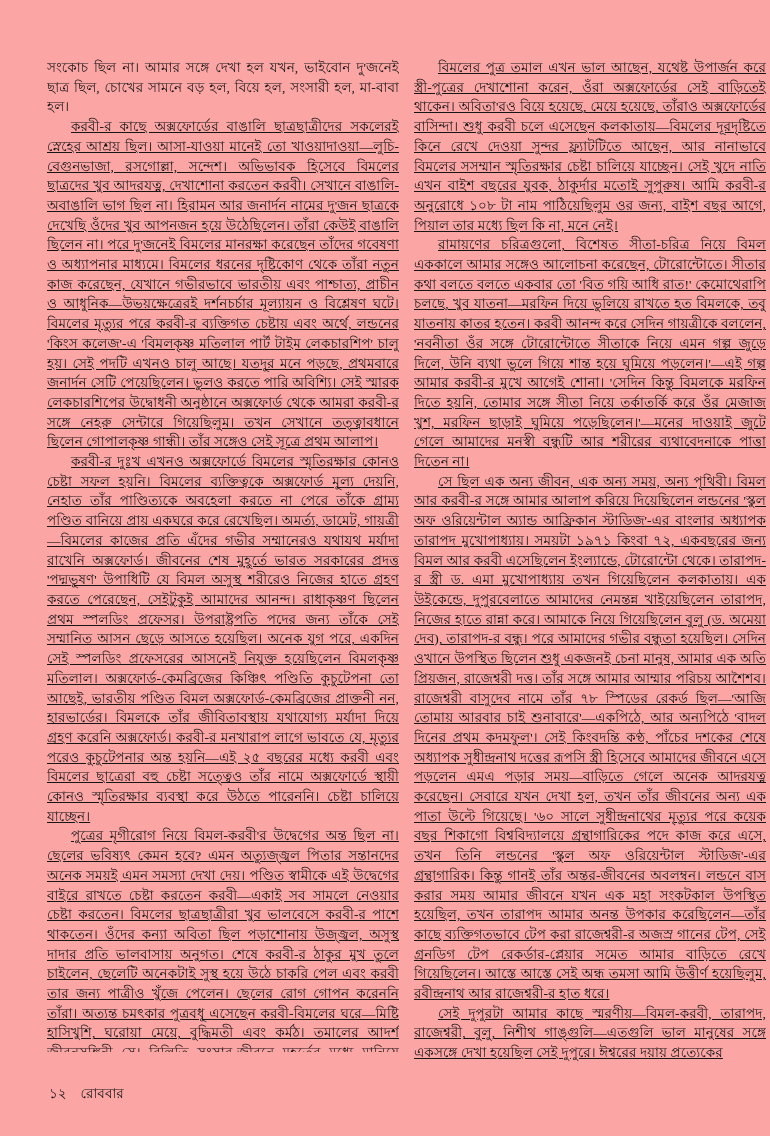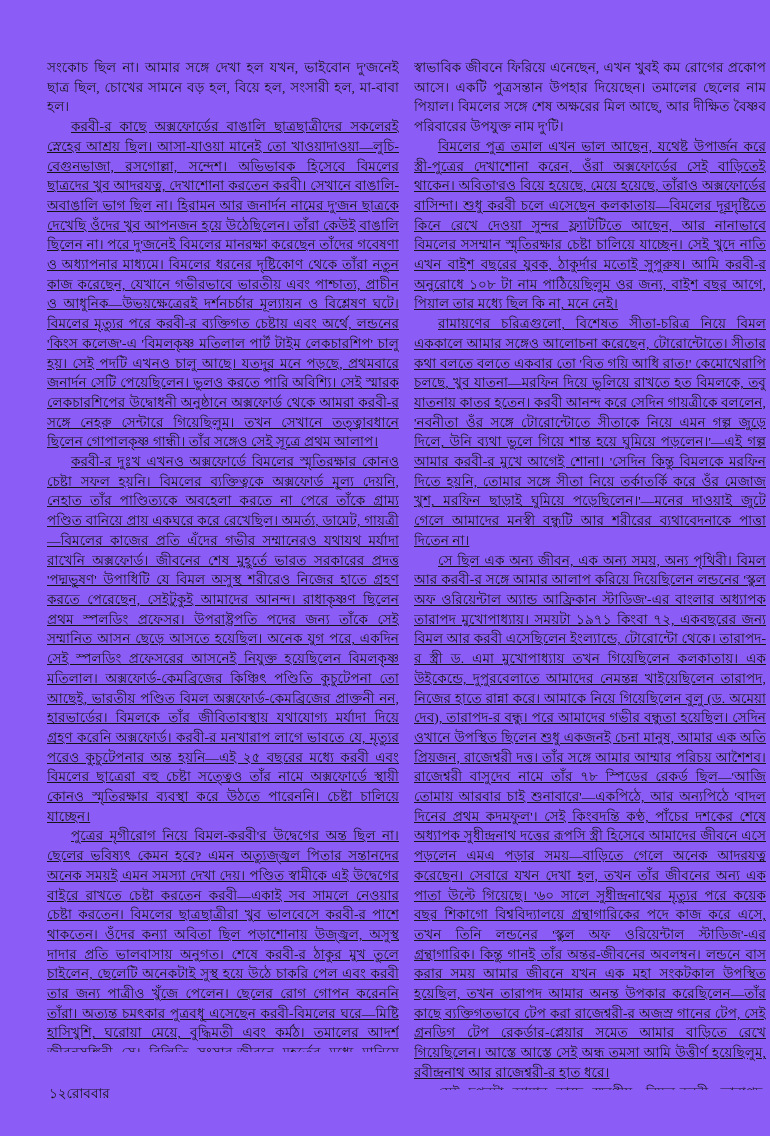--- a/index.html
+++ b/index.html
@@ -5,21 +5,21 @@
   html, body {
     margin: 0;
     padding: 0;
     background: #e8e8e8;
   }
   .page {
     position: relative;
     width: 770px;
     height: 1136px;
     margin: 0 auto;
-    background: #8b5cf6;
+    background: #fca5a5;
     overflow: hidden;
     font-family: "Liberation Serif", "DejaVu Serif", serif;
     color: #161616;
   }
   .column {
     position: absolute;
     top: 58px;
     width: 352px;
     overflow: hidden;
     text-align: justify;
@@ -32,37 +32,37 @@
   p.para { margin: 0; padding: 0; }
   p.para.indent { text-indent: 24px; text-decoration: underline; }
   .footer {
     position: absolute;
     left: 49px;
     top: 1084px;
     font-size: 13.5px;
     line-height: 19.7px;
     display: flex;
     align-items: baseline;
+    gap: 14px;
     color: #161616;
   }
 </style>
 </head>
 <body>
 
 <div class="page">
 
   <div class="column column-left">
       <p class="para">সংকোচ ছিল না। আমার সঙ্গে দেখা হল যখন, ভাইবোন দু'জনেই ছাত্র ছিল, চোখের সামনে বড় হল, বিয়ে হল, সংসারী হল, মা-বাবা হল।</p>
       <p class="para indent">করবী-র কাছে অক্সফোর্ডের বাঙালি ছাত্রছাত্রীদের সকলেরই স্নেহের আশ্রয় ছিল। আসা-যাওয়া মানেই তো খাওয়াদাওয়া—লুচি-বেগুনভাজা, রসগোল্লা, সন্দেশ। অভিভাবক হিসেবে বিমলের ছাত্রদের খুব আদরযত্ন, দেখাশোনা করতেন করবী। সেখানে বাঙালি-অবাঙালি ভাগ ছিল না। হিরামন আর জনার্দন নামের দু'জন ছাত্রকে দেখেছি ওঁদের খুব আপনজন হয়ে উঠেছিলেন। তাঁরা কেউই বাঙালি ছিলেন না। পরে দু'জনেই বিমলের মানরক্ষা করেছেন তাঁদের গবেষণা ও অধ্যাপনার মাধ্যমে। বিমলের ধরনের দৃষ্টিকোণ থেকে তাঁরা নতুন কাজ করেছেন, যেখানে গভীরভাবে ভারতীয় এবং পাশ্চাত্য, প্রাচীন ও আধুনিক—উভয়ক্ষেত্রেরই দর্শনচর্চার মূল্যায়ন ও বিশ্লেষণ ঘটে। বিমলের মৃত্যুর পরে করবী-র ব্যক্তিগত চেষ্টায় এবং অর্থে, লন্ডনের 'কিংস কলেজ'-এ 'বিমলকৃষ্ণ মতিলাল পার্ট টাইম লেকচারশিপ' চালু হয়। সেই পদটি এখনও চালু আছে। যতদূর মনে পড়ছে, প্রথমবারে জনার্দন সেটি পেয়েছিলেন। ভুলও করতে পারি অবিশ্যি। সেই স্মারক লেকচারশিপের উদ্বোধনী অনুষ্ঠানে অক্সফোর্ড থেকে আমরা করবী-র সঙ্গে নেহরু সেন্টারে গিয়েছিলুম। তখন সেখানে তত্ত্বাবধানে ছিলেন গোপালকৃষ্ণ গান্ধী। তাঁর সঙ্গেও সেই সূত্রে প্রথম আলাপ।</p>
       <p class="para indent">করবী-র দুঃখ এখনও অক্সফোর্ডে বিমলের স্মৃতিরক্ষার কোনও চেষ্টা সফল হয়নি। বিমলের ব্যক্তিত্বকে অক্সফোর্ড মূল্য দেয়নি, নেহাত তাঁর পাণ্ডিত্যকে অবহেলা করতে না পেরে তাঁকে গ্রাম্য পণ্ডিত বানিয়ে প্রায় একঘরে করে রেখেছিল। অমর্ত্য, ডামেট, গায়ত্রী—বিমলের কাজের প্রতি এঁদের গভীর সম্মানেরও যথাযথ মর্যাদা রাখেনি অক্সফোর্ড। জীবনের শেষ মুহূর্তে ভারত সরকারের প্রদত্ত 'পদ্মভূষণ' উপাধিটি যে বিমল অসুস্থ শরীরেও নিজের হাতে গ্রহণ করতে পেরেছেন, সেইটুকুই আমাদের আনন্দ। রাধাকৃষ্ণণ ছিলেন প্রথম স্পলডিং প্রফেসর। উপরাষ্ট্রপতি পদের জন্য তাঁকে সেই সম্মানিত আসন ছেড়ে আসতে হয়েছিল। অনেক যুগ পরে, একদিন সেই স্পলডিং প্রফেসরের আসনেই নিযুক্ত হয়েছিলেন বিমলকৃষ্ণ মতিলাল। অক্সফোর্ড-কেমব্রিজের কিঞ্চিৎ পণ্ডিতি কুচুটেপনা তো আছেই, ভারতীয় পণ্ডিত বিমল অক্সফোর্ড-কেমব্রিজের প্রাক্তনী নন, হারভার্ডের। বিমলকে তাঁর জীবিতাবস্থায় যথাযোগ্য মর্যাদা দিয়ে গ্রহণ করেনি অক্সফোর্ড। করবী-র মনখারাপ লাগে ভাবতে যে, মৃত্যুর পরেও কুচুটেপনার অন্ত হয়নি—এই ২৫ বছরের মধ্যে করবী এবং বিমলের ছাত্রেরা বহু চেষ্টা সত্ত্বেও তাঁর নামে অক্সফোর্ডে স্থায়ী কোনও স্মৃতিরক্ষার ব্যবস্থা করে উঠতে পারেননি। চেষ্টা চালিয়ে যাচ্ছেন।</p>
       <p class="para indent">পুত্রের মৃগীরোগ নিয়ে বিমল-করবী'র উদ্বেগের অন্ত ছিল না। ছেলের ভবিষ্যৎ কেমন হবে? এমন অত্যুজ্জ্বল পিতার সন্তানদের অনেক সময়ই এমন সমস্যা দেখা দেয়। পণ্ডিত স্বামীকে এই উদ্বেগের বাইরে রাখতে চেষ্টা করতেন করবী—একাই সব সামলে নেওয়ার চেষ্টা করতেন। বিমলের ছাত্রছাত্রীরা খুব ভালবেসে করবী-র পাশে থাকতেন। ওঁদের কন্যা অবিতা ছিল পড়াশোনায় উজ্জ্বল, অসুস্থ দাদার প্রতি ভালবাসায় অনুগত। শেষে করবী-র ঠাকুর মুখ তুলে চাইলেন, ছেলেটি অনেকটাই সুস্থ হয়ে উঠে চাকরি পেল এবং করবী তার জন্য পাত্রীও খুঁজে পেলেন। ছেলের রোগ গোপন করেননি তাঁরা। অত্যন্ত চমৎকার পুত্রবধূ এসেছেন করবী-বিমলের ঘরে—মিষ্টি হাসিখুশি, ঘরোয়া মেয়ে, বুদ্ধিমতী এবং কর্মঠ। তমালের আদর্শ জীবনসঙ্গিনী সে। বিলিতি সংসার-জীবনে মুহূর্তের মধ্যে মানিয়ে নিলেন, হাসিঠাট্টায় ঘর মাতিয়ে রাখেন, যত্নআত্তিও করেন বাড়ির সবাইকে। আমি তাঁর কাছে কত যে মজার গল্প শুনেছি! নোট নিয়ে রাখলে সুন্দর গল্পের বই হত। সংসারে লক্ষ্মীশ্রী বেড়েছে, মৃগীরোগী স্বামীকে</p>
     </div>
 
   <div class="column column-right">
-      <p class="para">স্বাভাবিক জীবনে ফিরিয়ে এনেছেন, এখন খুবই কম রোগের প্রকোপ আসে। একটি পুত্রসন্তান উপহার দিয়েছেন। তমালের ছেলের নাম পিয়াল। বিমলের সঙ্গে শেষ অক্ষরের মিল আছে, আর দীক্ষিত বৈষ্ণব পরিবারের উপযুক্ত নাম দু'টি।</p>
       <p class="para indent">বিমলের পুত্র তমাল এখন ভাল আছেন, যথেষ্ট উপার্জন করে স্ত্রী-পুত্রের দেখাশোনা করেন, ওঁরা অক্সফোর্ডের সেই বাড়িতেই থাকেন। অবিতা'রও বিয়ে হয়েছে, মেয়ে হয়েছে, তাঁরাও অক্সফোর্ডের বাসিন্দা। শুধু করবী চলে এসেছেন কলকাতায়—বিমলের দূরদৃষ্টিতে কিনে রেখে দেওয়া সুন্দর ফ্ল্যাটটিতে আছেন, আর নানাভাবে বিমলের সসম্মান স্মৃতিরক্ষার চেষ্টা চালিয়ে যাচ্ছেন। সেই খুদে নাতি এখন বাইশ বছরের যুবক, ঠাকুর্দার মতোই সুপুরুষ। আমি করবী-র অনুরোধে ১০৮ টা নাম পাঠিয়েছিলুম ওর জন্য, বাইশ বছর আগে, পিয়াল তার মধ্যে ছিল কি না, মনে নেই।</p>
       <p class="para indent">রামায়ণের চরিত্রগুলো, বিশেষত সীতা-চরিত্র নিয়ে বিমল এককালে আমার সঙ্গেও আলোচনা করেছেন, টোরোন্টোতে। সীতার কথা বলতে বলতে একবার তো 'বিত গয়ি আধি রাত!' কেমোথেরাপি চলছে, খুব যাতনা—মরফিন দিয়ে ভুলিয়ে রাখতে হত বিমলকে, তবু যাতনায় কাতর হতেন। করবী আনন্দ করে সেদিন গায়ত্রীকে বললেন, 'নবনীতা ওঁর সঙ্গে টোরোন্টোতে সীতাকে নিয়ে এমন গল্প জুড়ে দিলে, উনি ব্যথা ভুলে গিয়ে শান্ত হয়ে ঘুমিয়ে পড়লেন।'—এই গল্প আমার করবী-র মুখে আগেই শোনা। 'সেদিন কিন্তু বিমলকে মরফিন দিতে হয়নি, তোমার সঙ্গে সীতা নিয়ে তর্কাতর্কি করে ওঁর মেজাজ খুশ, মরফিন ছাড়াই ঘুমিয়ে পড়েছিলেন।'—মনের দাওয়াই জুটে গেলে আমাদের মনস্বী বন্ধুটি আর শরীরের ব্যথাবেদনাকে পাত্তা দিতেন না।</p>
       <p class="para indent">সে ছিল এক অন্য জীবন, এক অন্য সময়, অন্য পৃথিবী। বিমল আর করবী-র সঙ্গে আমার আলাপ করিয়ে দিয়েছিলেন লন্ডনের 'স্কুল অফ ওরিয়েন্টাল অ্যান্ড আফ্রিকান স্টাডিজ'-এর বাংলার অধ্যাপক তারাপদ মুখোপাধ্যায়। সময়টা ১৯৭১ কিংবা ৭২, একবছরের জন্য বিমল আর করবী এসেছিলেন ইংল্যান্ডে, টোরোন্টো থেকে। তারাপদ-র স্ত্রী ড. এমা মুখোপাধ্যায় তখন গিয়েছিলেন কলকাতায়। এক উইকেন্ডে, দুপুরবেলাতে আমাদের নেমন্তন্ন খাইয়েছিলেন তারাপদ, নিজের হাতে রান্না করে। আমাকে নিয়ে গিয়েছিলেন বুলু (ড. অমেয়া দেব), তারাপদ-র বন্ধু। পরে আমাদের গভীর বন্ধুতা হয়েছিল। সেদিন ওখানে উপস্থিত ছিলেন শুধু একজনই চেনা মানুষ, আমার এক অতি প্রিয়জন, রাজেশ্বরী দত্ত। তাঁর সঙ্গে আমার আম্মার পরিচয় আশৈশব। রাজেশ্বরী বাসুদেব নামে তাঁর ৭৮ স্পিডের রেকর্ড ছিল—'আজি তোমায় আরবার চাই শুনাবারে'—একপিঠে, আর অন্যপিঠে 'বাদল দিনের প্রথম কদমফুল'। সেই কিংবদন্তি কণ্ঠ, পাঁচের দশকের শেষে অধ্যাপক সুধীন্দ্রনাথ দত্তের রূপসি স্ত্রী হিসেবে আমাদের জীবনে এসে পড়লেন এমএ পড়ার সময়—বাড়িতে গেলে অনেক আদরযত্ন করেছেন। সেবারে যখন দেখা হল, তখন তাঁর জীবনের অন্য এক পাতা উল্টে গিয়েছে। '৬০ সালে সুধীন্দ্রনাথের মৃত্যুর পরে কয়েক বছর শিকাগো বিশ্ববিদ্যালয়ে গ্রন্থাগারিকের পদে কাজ করে এসে, তখন তিনি লন্ডনের 'স্কুল অফ ওরিয়েন্টাল স্টাডিজ'-এর গ্রন্থাগারিক। কিন্তু গানই তাঁর অন্তর-জীবনের অবলম্বন। লন্ডনে বাস করার সময় আমার জীবনে যখন এক মহা সংকটকাল উপস্থিত হয়েছিল, তখন তারাপদ আমার অনন্ত উপকার করেছিলেন—তাঁর কাছে ব্যক্তিগতভাবে টেপ করা রাজেশ্বরী-র অজস্র গানের টেপ, সেই গ্রনডিগ টেপ রেকর্ডার-প্লেয়ার সমেত আমার বাড়িতে রেখে গিয়েছিলেন। আস্তে আস্তে সেই অন্ধ তমসা আমি উত্তীর্ণ হয়েছিলুম, রবীন্দ্রনাথ আর রাজেশ্বরী-র হাত ধরে।</p>
       <p class="para indent">সেই দুপুরটা আমার কাছে স্মরণীয়—বিমল-করবী, তারাপদ, রাজেশ্বরী, বুলু, নিশীথ গাঙ্গুলি—এতগুলি ভাল মানুষের সঙ্গে একসঙ্গে দেখা হয়েছিল সেই দুপুরে। ঈশ্বরের দয়ায় প্রত্যেকের</p>
     </div>
 
   <div class="footer">
     <span>১২</span>
     <span>রোববার</span>
   </div>

